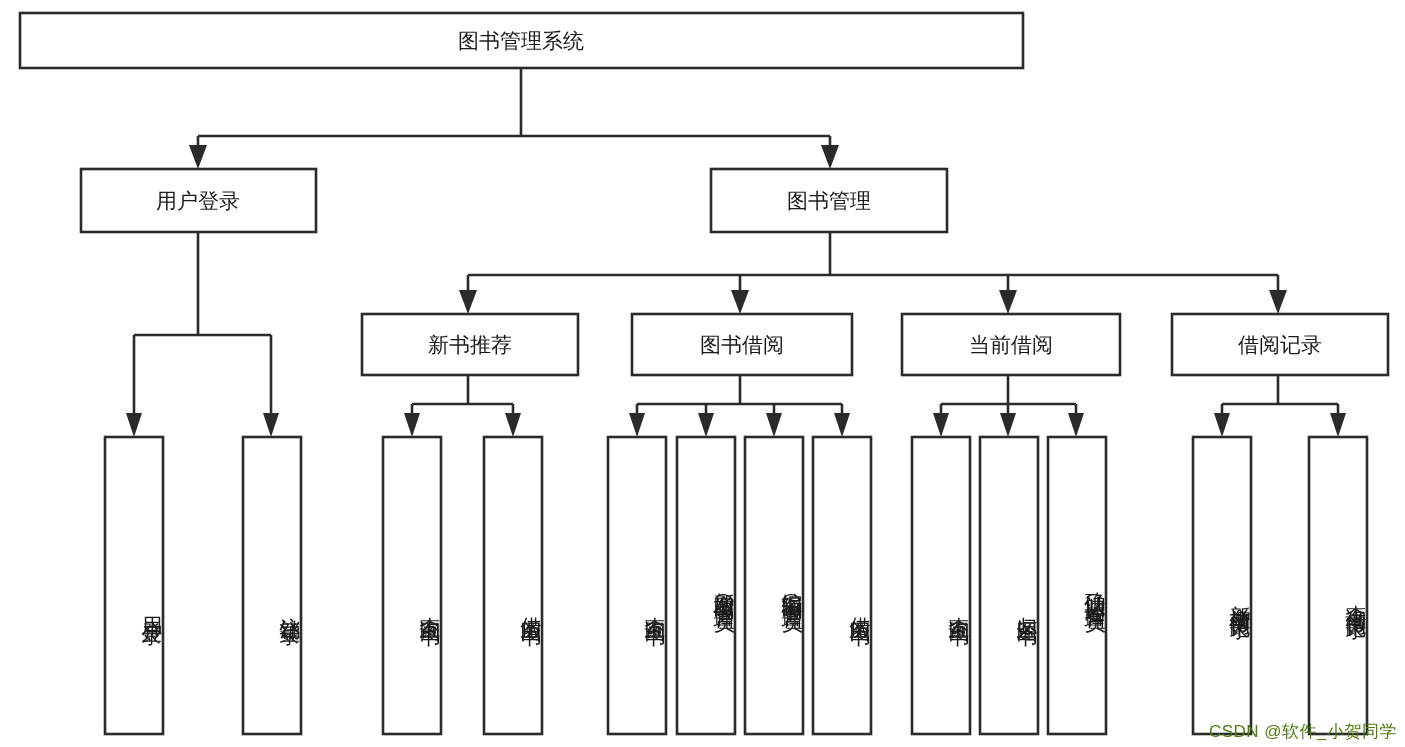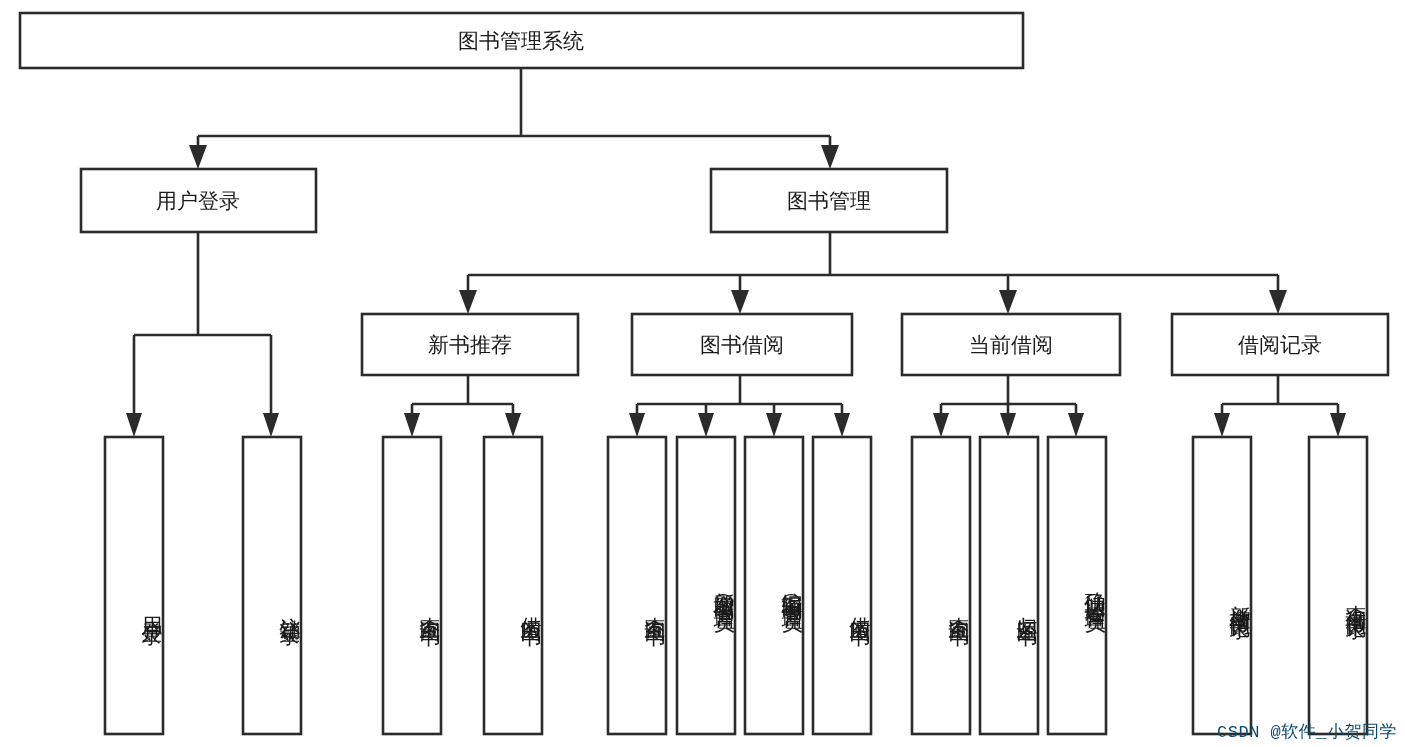--- a/index.html
+++ b/index.html
@@ -61,23 +61,23 @@
     display: flex;
     align-items: flex-start;
     justify-content: center;
     white-space: nowrap;
     pointer-events: none;
   }
   .watermark {
     position: absolute;
     right: 8px;
     bottom: 4px;
-    font-family: Liberation Mono, monospace;
+    font-family: Liberation Sans, sans-serif;
     font-size: 17px;
-    color: #0c4a6e;
+    color: #4d7c0f;
     letter-spacing: 0.5px;
     white-space: nowrap;
   }
 </style>
 </head>
 <body>
 
 <div id="diagram-root">
 
   <svg class="diagram-canvas" viewBox="0 0 1405 747" xmlns="http://www.w3.org/2000/svg">

